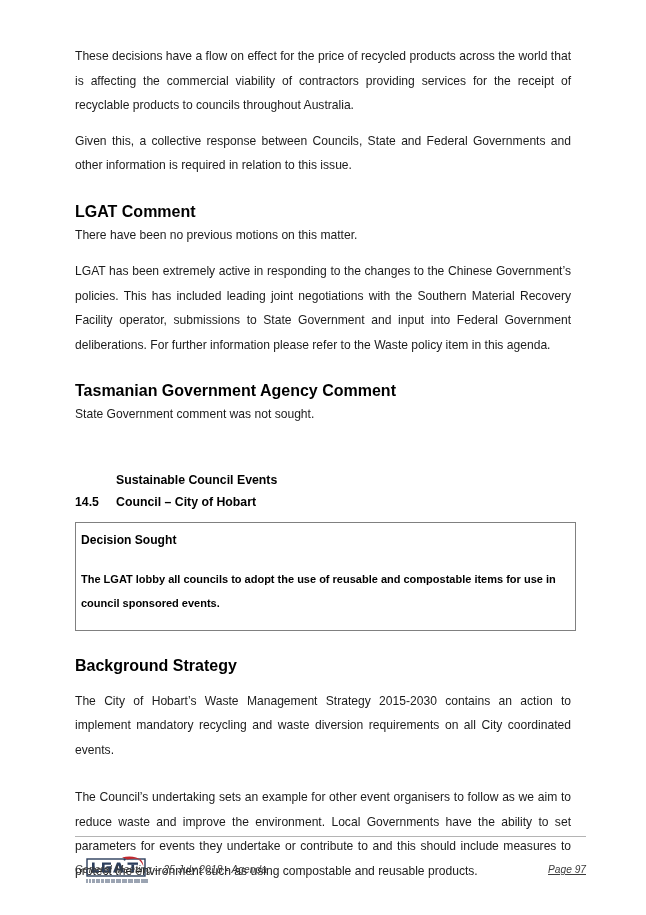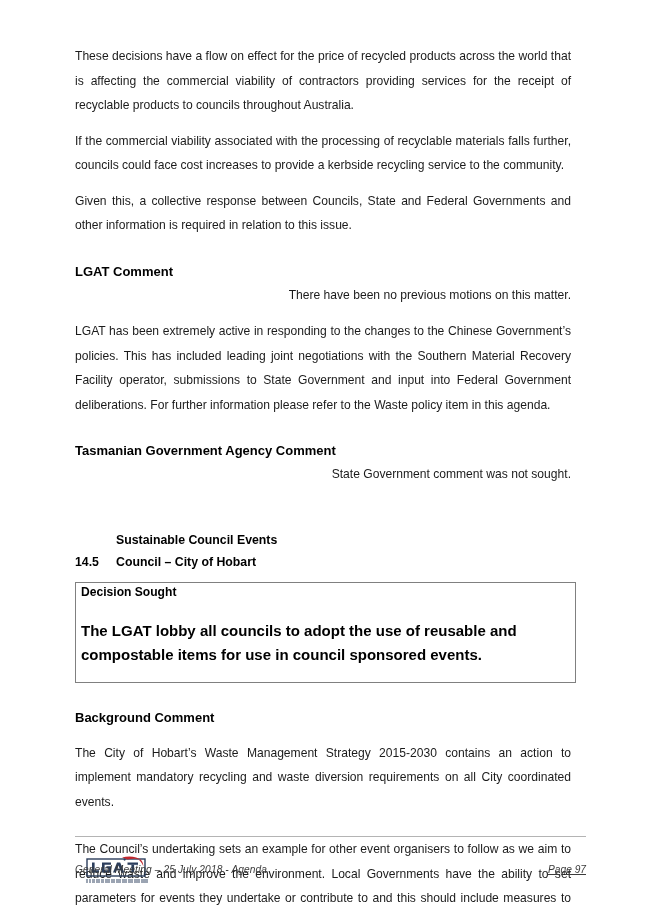--- a/index.html
+++ b/index.html
@@ -41,30 +41,30 @@
     color: #1b1b1b;
     hyphens: none;
   }
 
   .gap-sm { height: 12px; }
   .gap-md { height: 24px; }
   .gap-lg { height: 42px; }
 
   
   .subhead {
-    font-size: 13px;
+    font-size: 16px;
     line-height: 22px;
     font-weight: bold;
     margin: 0;
     color: #000000;
   }
   .subhead-para {
     font-size: 12.1px;
     line-height: 24.5px;
-    text-align: right;
+    text-align: left;
     margin: 0;
     color: #1b1b1b;
   }
 
   
   .section-heading {
     display: flex;
     align-items: flex-end;
     font-weight: bold;
     font-size: 12.3px;
@@ -77,33 +77,33 @@
   }
   .section-titles { flex: 1 1 auto; }
   .section-title,
   .section-subtitle { display: block; }
 
   
   .decision-box {
     border: 1px solid #808080;
     width: 501px;
     box-sizing: border-box;
-    padding: 0 7px 14px 5px;
+    padding: 8px 7px 14px 5px;
     margin-top: 8px;
   }
   .decision-label {
     font-weight: bold;
     font-size: 12.1px;
     line-height: 18px;
     margin: 0 0 18px 0;
     color: #000000;
   }
   .decision-text {
     font-weight: bold;
-    font-size: 15px;
+    font-size: 11px;
     line-height: 24.5px;
     text-align: left;
     margin: 0;
     color: #000000;
   }
 
   
   .footer-rule {
     position: absolute;
     left: 75px;
@@ -175,21 +175,20 @@
 </style>
 </head>
 <body>
 
 <div class="page">
 
   <div class="content">
 
     <p class="para">These decisions have a flow on effect for the price of recycled products across the world that is affecting the commercial viability of contractors providing services for the receipt of recyclable products to councils throughout Australia.</p>
 
-    <p class="para">If the commercial viability associated with the processing of recyclable materials falls further, councils could face cost increases to provide a kerbside recycling service to the community.</p>
 
     <p class="para">Given this, a collective response between Councils, State and Federal Governments and other information is required in relation to this issue.</p>
 
     <div class="gap-sm"></div>
 
     <p class="subhead">LGAT Comment</p>
     <p class="subhead-para">There have been no previous motions on this matter.</p>
 
     <div class="gap-sm"></div>
 
@@ -210,21 +209,21 @@
       </span>
     </div>
 
     <div class="decision-box">
       <p class="decision-label">Decision Sought</p>
       <p class="decision-text">The LGAT lobby all councils to adopt the use of reusable and compostable items for use in council sponsored events.</p>
     </div>
 
     <div class="gap-md"></div>
 
-    <p class="subhead">Background Comment</p>
+    <p class="subhead">Background Strategy</p>
 
     <div class="gap-sm"></div>
 
     <p class="para">The City of Hobart’s Waste Management Strategy 2015-2030 contains an action to implement mandatory recycling and waste diversion requirements on all City coordinated events.</p>
 
     <div class="gap-sm"></div>
 
     <p class="para">The Council’s undertaking sets an example for other event organisers to follow as we aim to reduce waste and improve the environment.  Local Governments have the ability to set parameters for events they undertake or contribute to and this should include measures to protect the environment such as using compostable and reusable products.</p>
 
   </div>

